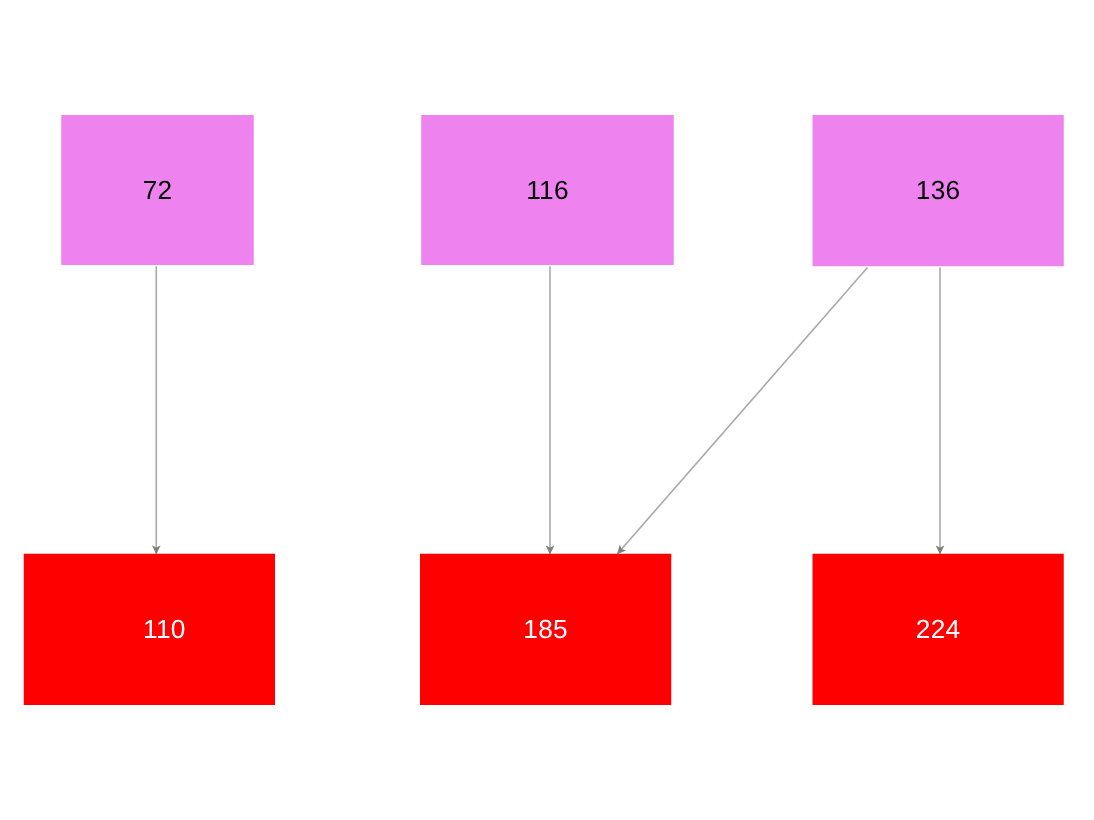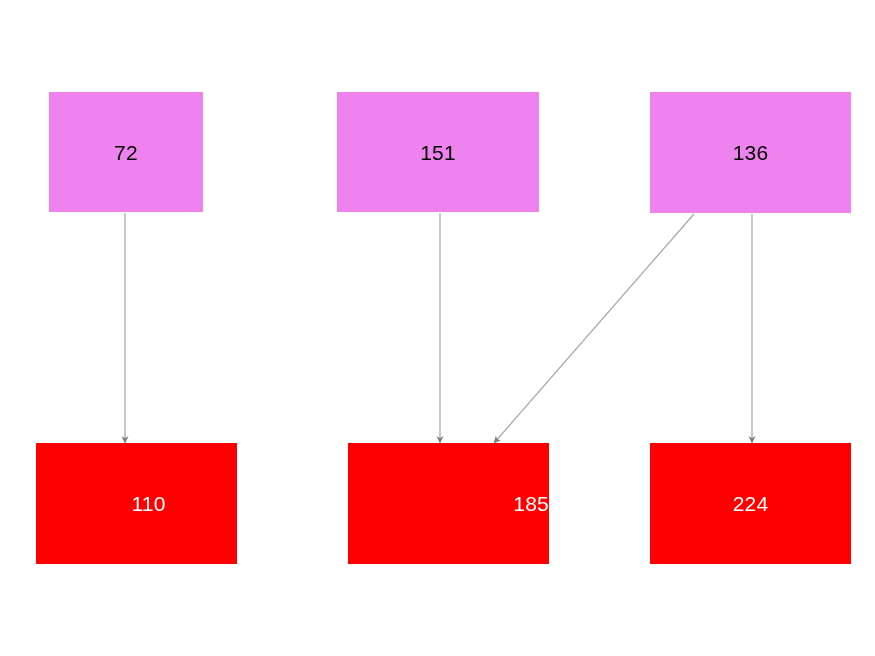--- a/index.html
+++ b/index.html
@@ -78,29 +78,29 @@
           <line x1="752" y1="214" x2="752" y2="443" stroke="#aaaaaa" stroke-width="1.3" marker-end="url(#arrow-normal)"></line>
         </g>
       </g>
   </svg>
 
   <div id="node-group">
       <div class="node node-source" style="left: 49px; top: 92px; width: 154px; height: 120px;">
         <span class="node-label">72</span>
       </div>
       <div class="node node-source" style="left: 337px; top: 92px; width: 202px; height: 120px;">
-        <span class="node-label">151</span>
+        <span class="node-label">116</span>
       </div>
       <div class="node node-source" style="left: 650px; top: 92px; width: 201px; height: 121px;">
         <span class="node-label">136</span>
       </div>
-      <div class="node node-target" style="left: 36px; top: 443px; width: 201px; height: 121px; padding-left: 24px;">
+      <div class="node node-target" style="left: 19px; top: 443px; width: 201px; height: 121px; padding-left: 24px;">
         <span class="node-label">110</span>
       </div>
-      <div class="node node-target" style="left: 348px; top: 443px; width: 201px; height: 121px; justify-content: flex-end;">
+      <div class="node node-target" style="left: 336px; top: 443px; width: 201px; height: 121px;">
         <span class="node-label">185</span>
       </div>
       <div class="node node-target" style="left: 650px; top: 443px; width: 201px; height: 121px;">
         <span class="node-label">224</span>
       </div>
     </div>
 
 </div>
 
 </body></html>

